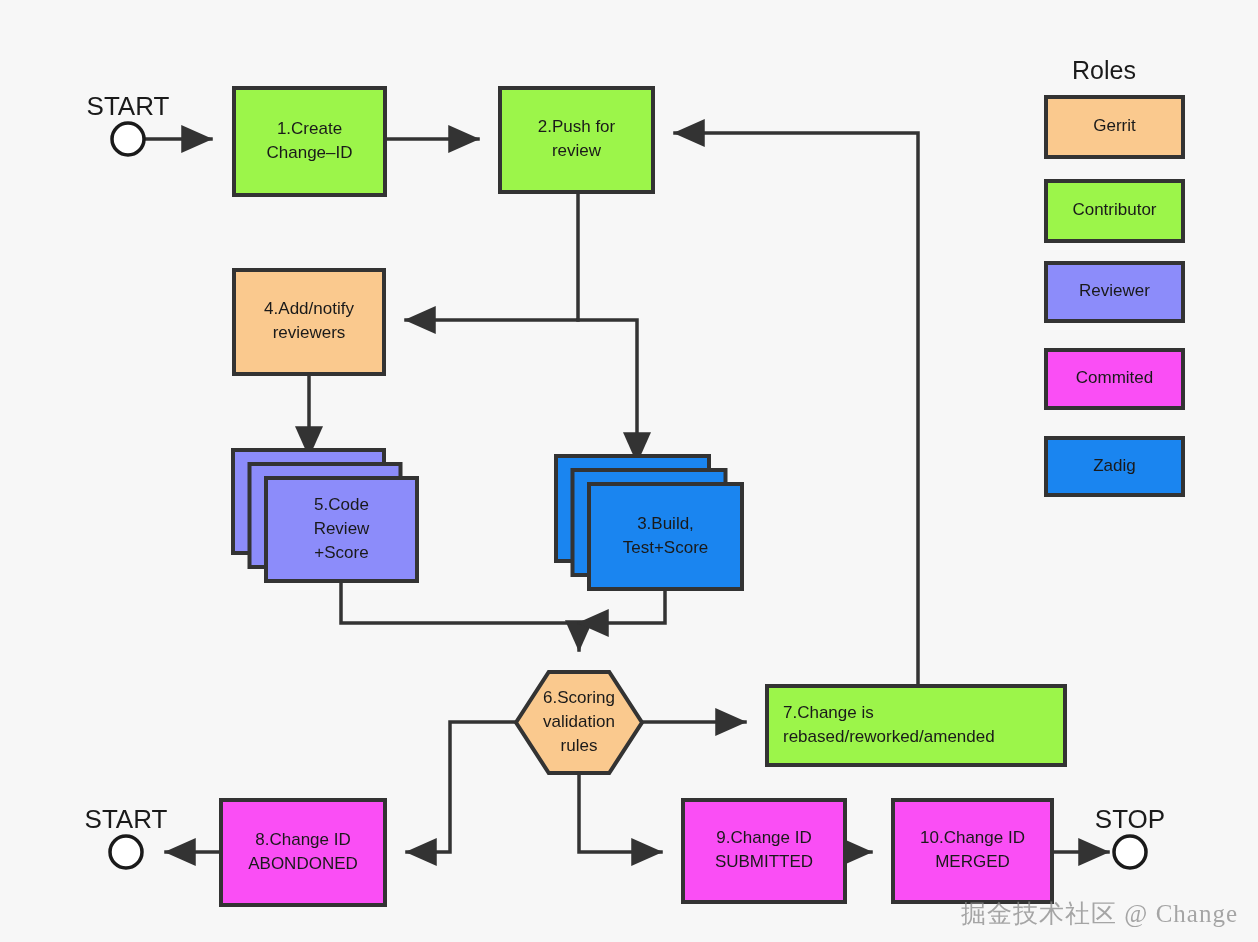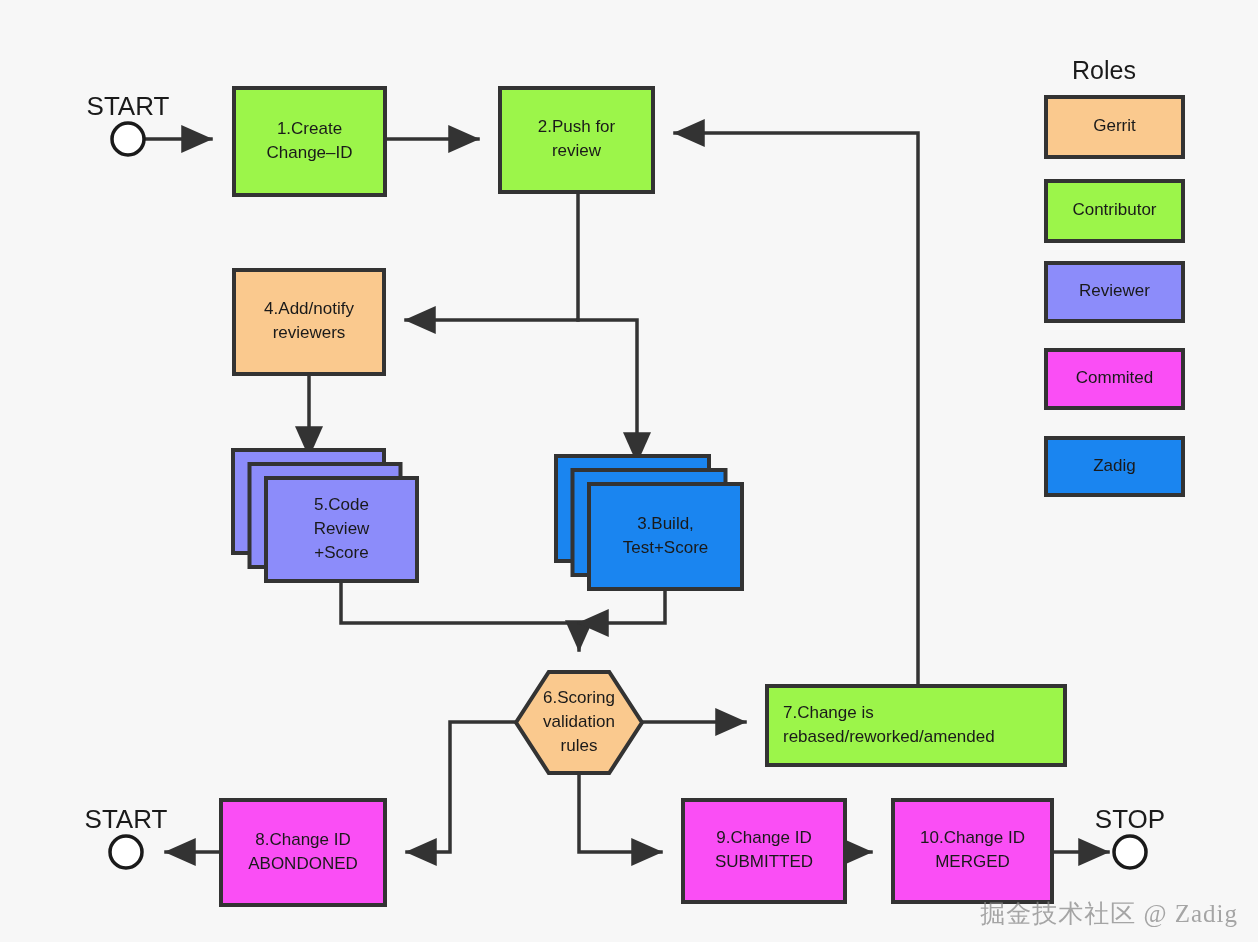--- a/index.html
+++ b/index.html
@@ -208,14 +208,14 @@
           <rect x="1046" y="350" width="137" height="58" fill="#fa4ef5" class="node-rect"></rect>
           <text x="1114.5" y="379" class="legend-label">Commited</text>
         </g>
         <g>
           <rect x="1046" y="438" width="137" height="57" fill="#1a85f0" class="node-rect"></rect>
           <text x="1114.5" y="466.5" class="legend-label">Zadig</text>
         </g>
       </g>
   </svg>
 
-  <div class="watermark">掘金技术社区 @ Zadig</div>
+  <div class="watermark">掘金技术社区 @ Change</div>
 </div>
 
 </body></html>

